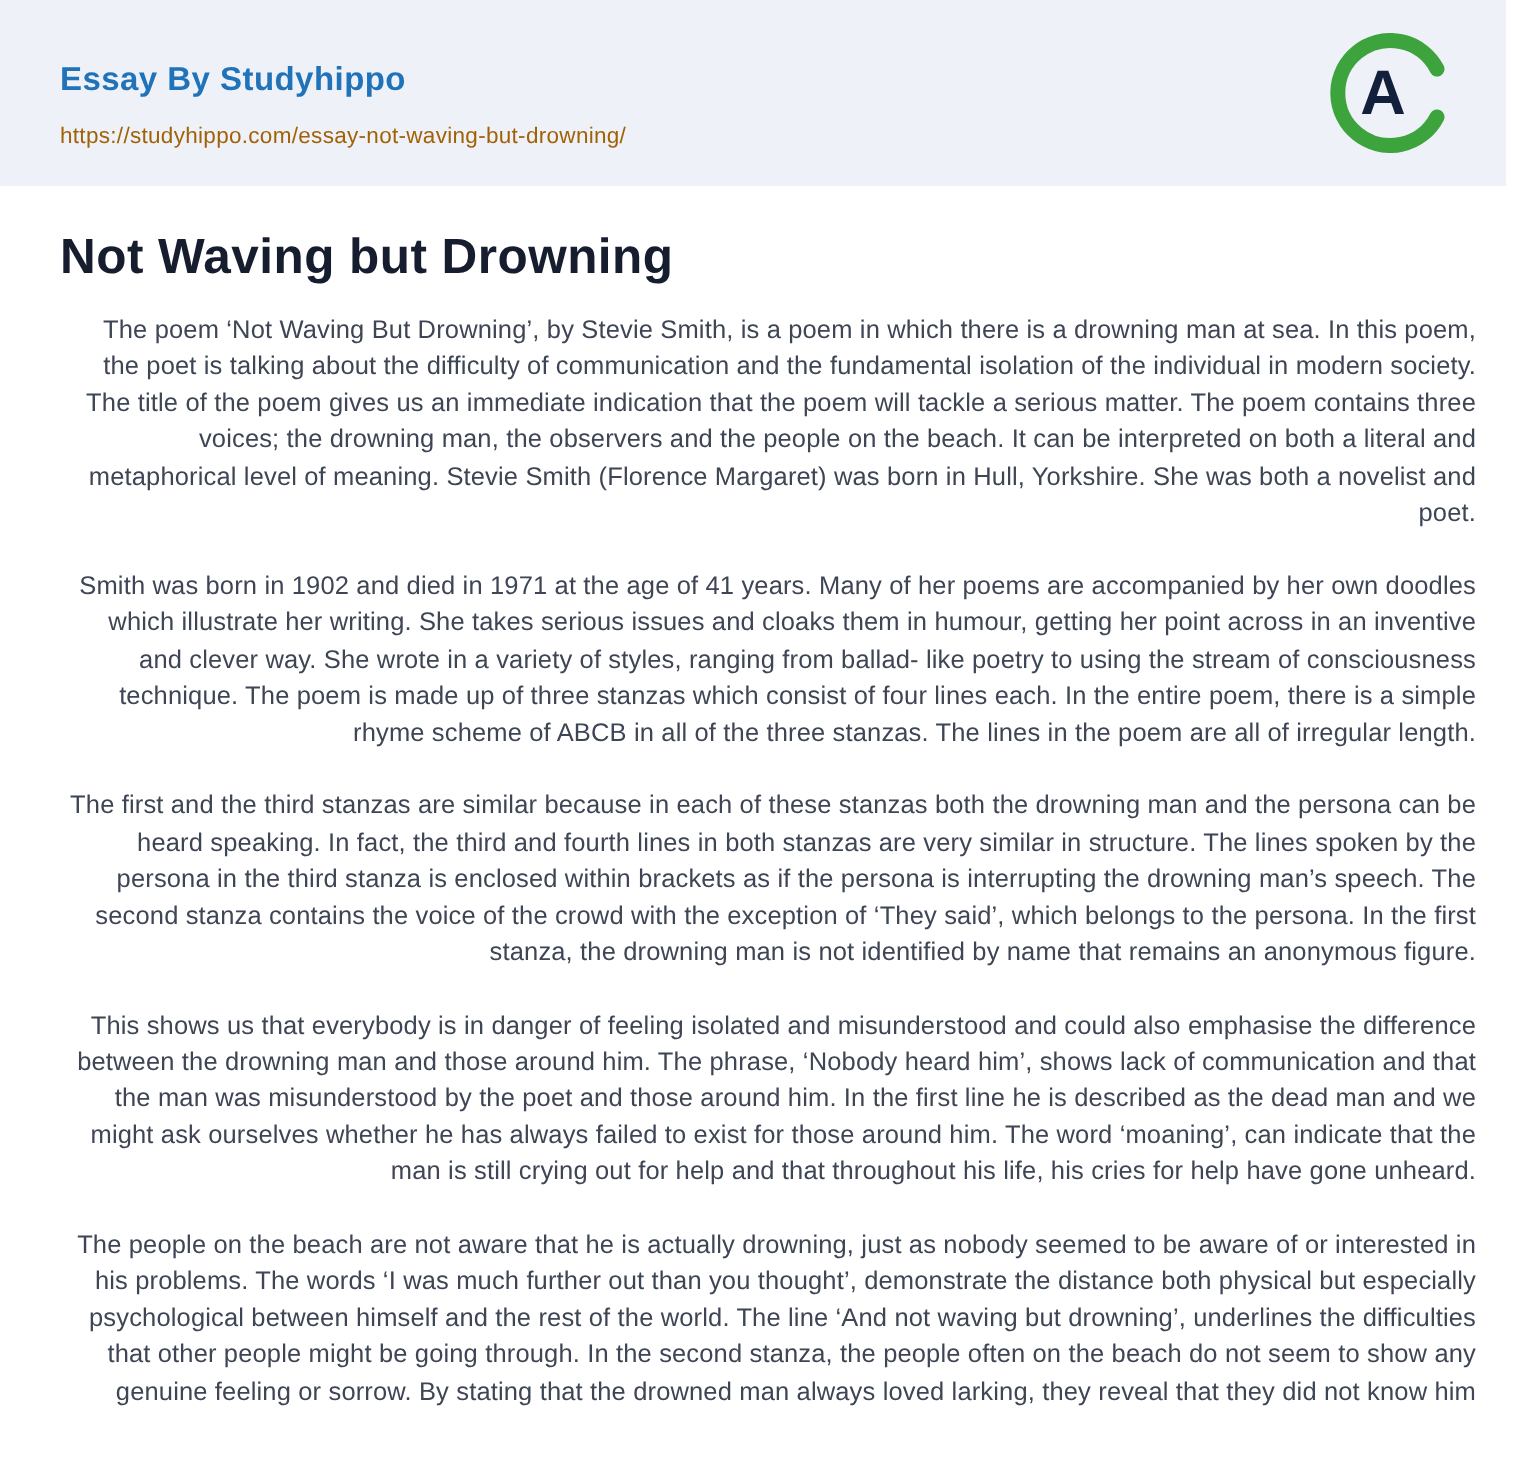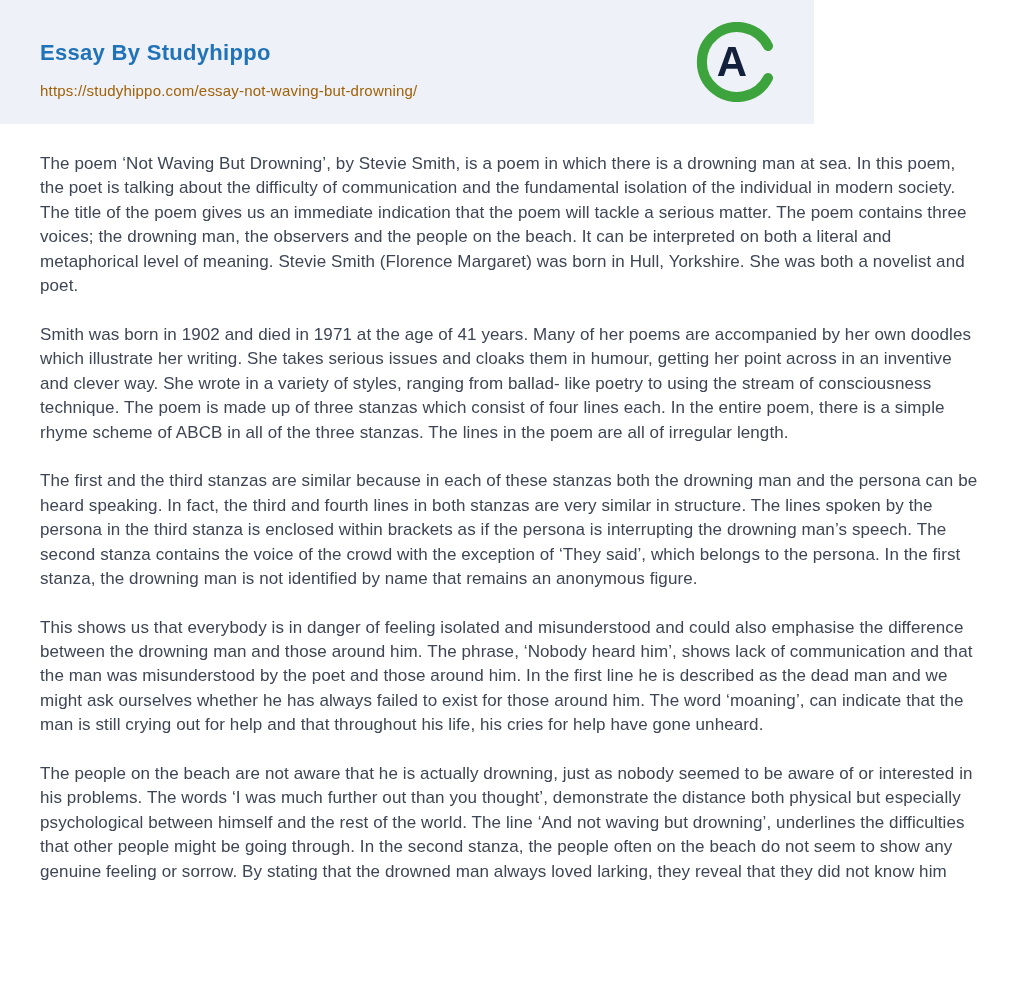--- a/index.html
+++ b/index.html
@@ -7,21 +7,21 @@
   body {
     font-family: "Liberation Sans", "DejaVu Sans", sans-serif;
     width: 1024px;
     height: 987px;
     position: relative;
     overflow: hidden;
   }
 
   .site-header {
     background: #eef1f8;
-    width: 814px;
+    width: 1004px;
     height: 124px;
     padding: 26px 40px 0 40px;
     position: relative;
   }
   .byline {
     color: #2173b9;
     font-size: 22px;
     font-weight: bold;
     letter-spacing: 0.3px;
     text-decoration: none;
@@ -58,38 +58,40 @@
     letter-spacing: 0.3px;
     margin-bottom: 18px;
   }
   .para {
     color: #3e4554;
     font-size: 17px;
     line-height: 1.44;
     letter-spacing: 0.1px;
     margin-bottom: 24px;
     max-width: 946px;
+    text-align: right;
   }
 </style>
 </head>
 <body>
 
 <header class="site-header">
   <a class="byline">Essay By Studyhippo</a>
   <a class="essay-url">https://studyhippo.com/essay-not-waving-but-drowning/</a>
   <div class="logo-wrap">
     <svg width="80" height="80" viewBox="0 0 80 80">
 
       <path d="M 72 24 A 35 35 0 1 0 72 56" fill="none" stroke="#3da33c" stroke-width="10" stroke-linecap="round"></path>
       <text x="36" y="54" text-anchor="middle" font-family="Liberation Sans, DejaVu Sans, sans-serif" font-size="42" font-weight="bold" fill="#13203c">A</text>
     </svg>
   </div>
 </header>
 
 <main class="article">
+  <h1 class="article-title">Not Waving but Drowning</h1>
   <div>
       <p class="para">The poem ‘Not Waving But Drowning’, by Stevie Smith, is a poem in which there is a drowning man at sea. In this poem, the poet is talking about the difficulty of communication and the fundamental isolation of the individual in modern society. The title of the poem gives us an immediate indication that the poem will tackle a serious matter. The poem contains three voices; the drowning man, the observers and the people on the beach. It can be interpreted on both a literal and metaphorical level of meaning. Stevie Smith (Florence Margaret) was born in Hull, Yorkshire. She was both a novelist and poet.</p>
       <p class="para">Smith was born in 1902 and died in 1971 at the age of 41 years. Many of her poems are accompanied by her own doodles which illustrate her writing. She takes serious issues and cloaks them in humour, getting her point across in an inventive and clever way. She wrote in a variety of styles, ranging from ballad- like poetry to using the stream of consciousness technique. The poem is made up of three stanzas which consist of four lines each. In the entire poem, there is a simple rhyme scheme of ABCB in all of the three stanzas. The lines in the poem are all of irregular length.</p>
       <p class="para">The first and the third stanzas are similar because in each of these stanzas both the drowning man and the persona can be heard speaking. In fact, the third and fourth lines in both stanzas are very similar in structure. The lines spoken by the persona in the third stanza is enclosed within brackets as if the persona is interrupting the drowning man’s speech. The second stanza contains the voice of the crowd with the exception of ‘They said’, which belongs to the persona. In the first stanza, the drowning man is not identified by name that remains an anonymous figure.</p>
       <p class="para">This shows us that everybody is in danger of feeling isolated and misunderstood and could also emphasise the difference between the drowning man and those around him. The phrase, ‘Nobody heard him’, shows lack of communication and that the man was misunderstood by the poet and those around him. In the first line he is described as the dead man and we might ask ourselves whether he has always failed to exist for those around him. The word ‘moaning’, can indicate that the man is still crying out for help and that throughout his life, his cries for help have gone unheard.</p>
       <p class="para">The people on the beach are not aware that he is actually drowning, just as nobody seemed to be aware of or interested in his problems. The words ‘I was much further out than you thought’, demonstrate the distance both physical but especially psychological between himself and the rest of the world. The line ‘And not waving but drowning’, underlines the difficulties that other people might be going through. In the second stanza, the people often on the beach do not seem to show any genuine feeling or sorrow. By stating that the drowned man always loved larking, they reveal that they did not know him</p>
     </div>
 </main>
 
 </body></html>

